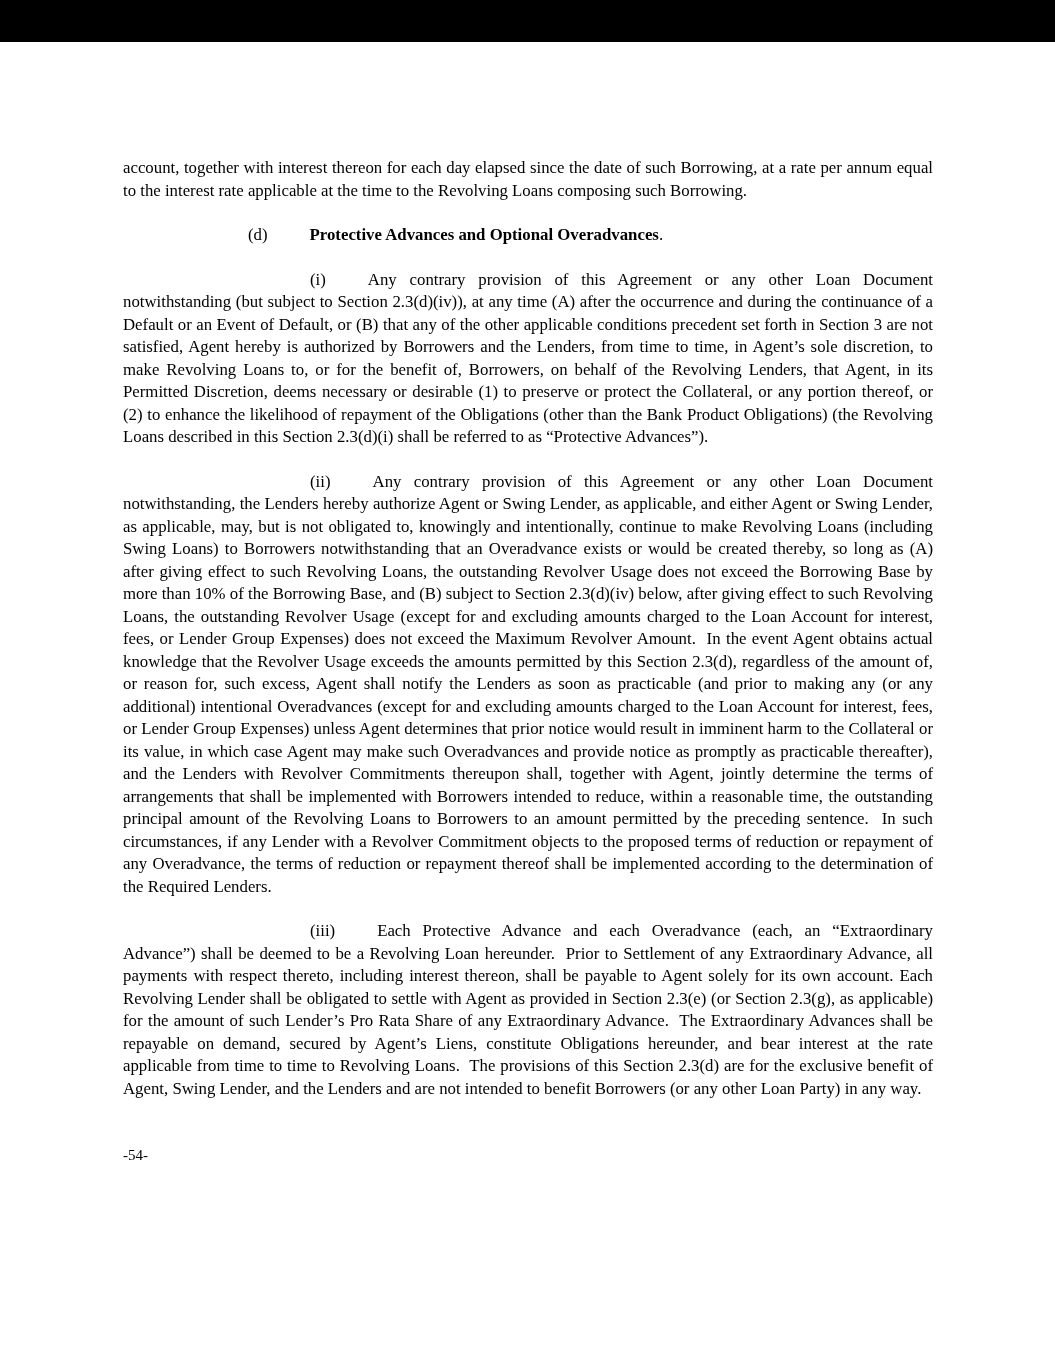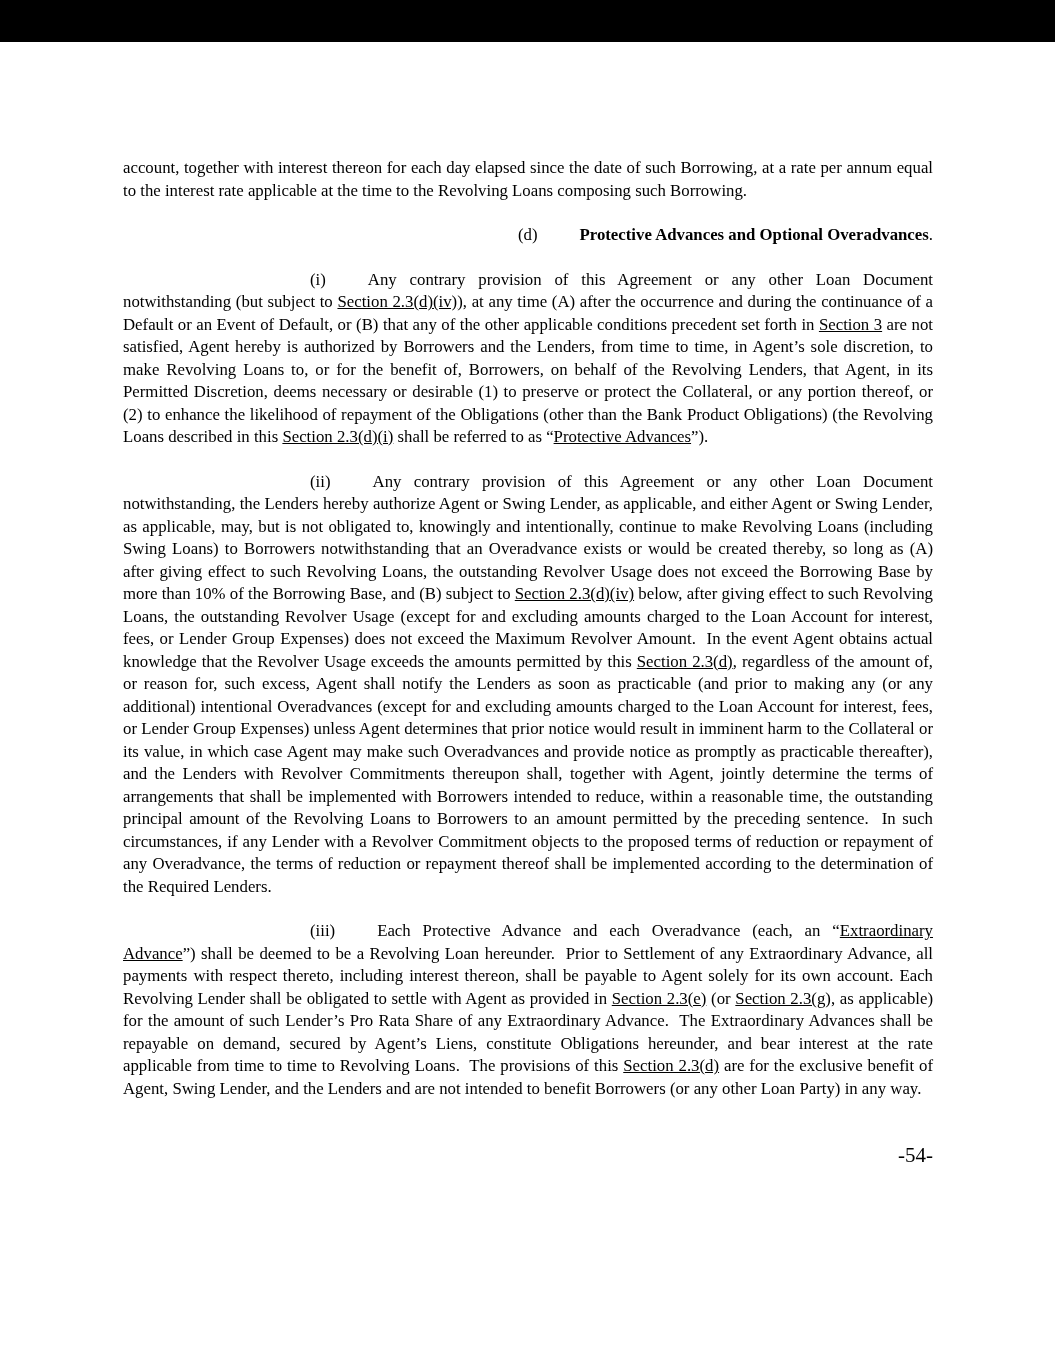--- a/index.html
+++ b/index.html
@@ -25,35 +25,35 @@
     padding-top: 115px;
     font-size: 16.8px;
     line-height: 22.5px;
   }
   .para {
     margin: 0 0 22px 0;
     text-align: justify;
   }
   .para.heading {
     text-indent: 125px;
-    text-align: right;
+    text-align: left;
   }
   .para.clause {
     text-indent: 187px;
   }
   .tab {
     display: inline-block;
     width: 42px;
   }
   .b { font-weight: bold; }
-  .u { text-decoration: underline; }
+  .u { }
   .footer {
     margin-top: 44px;
-    text-align: right;
-    font-size: 21px;
+    text-align: left;
+    font-size: 15px;
     line-height: 22.5px;
   }
 </style>
 </head>
 <body>
 
 <div class="top-bar"></div>
 
 <main class="content">
   <p class="para"><span>account, together with interest thereon for each day elapsed since the date of such Borrowing, at a rate per annum equal to the interest rate applicable at the time to the Revolving Loans composing such Borrowing.</span></p>

